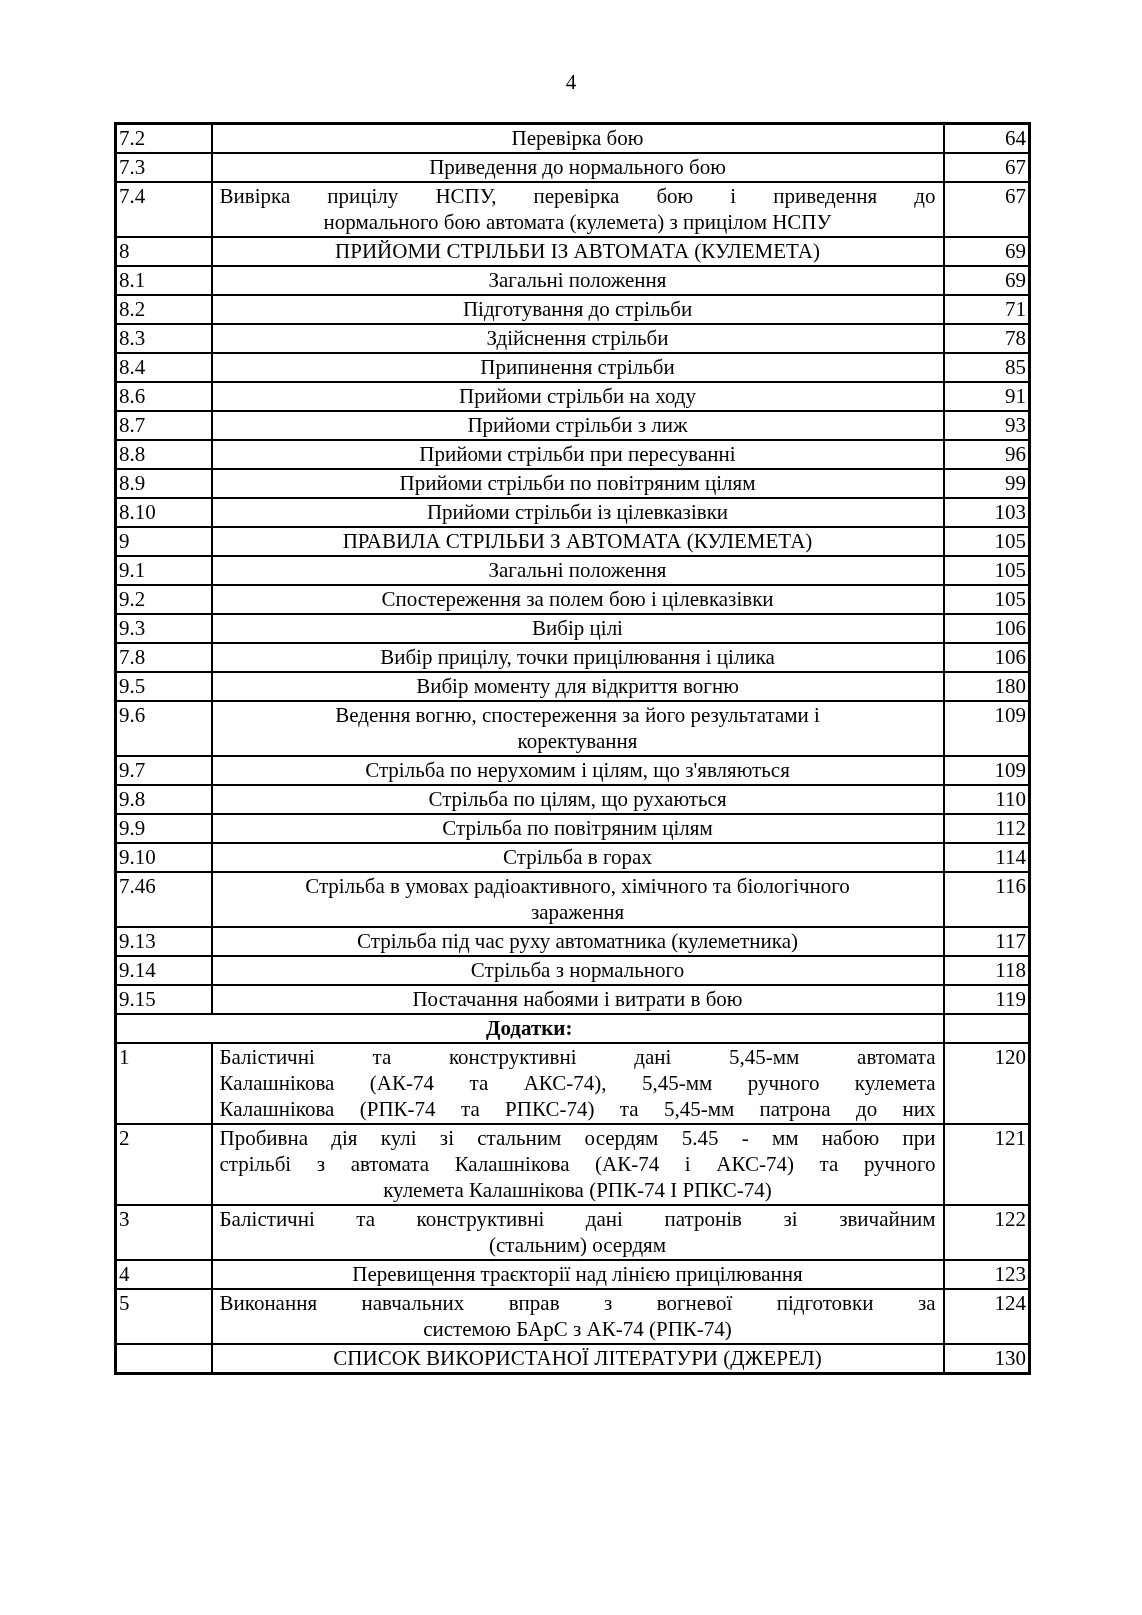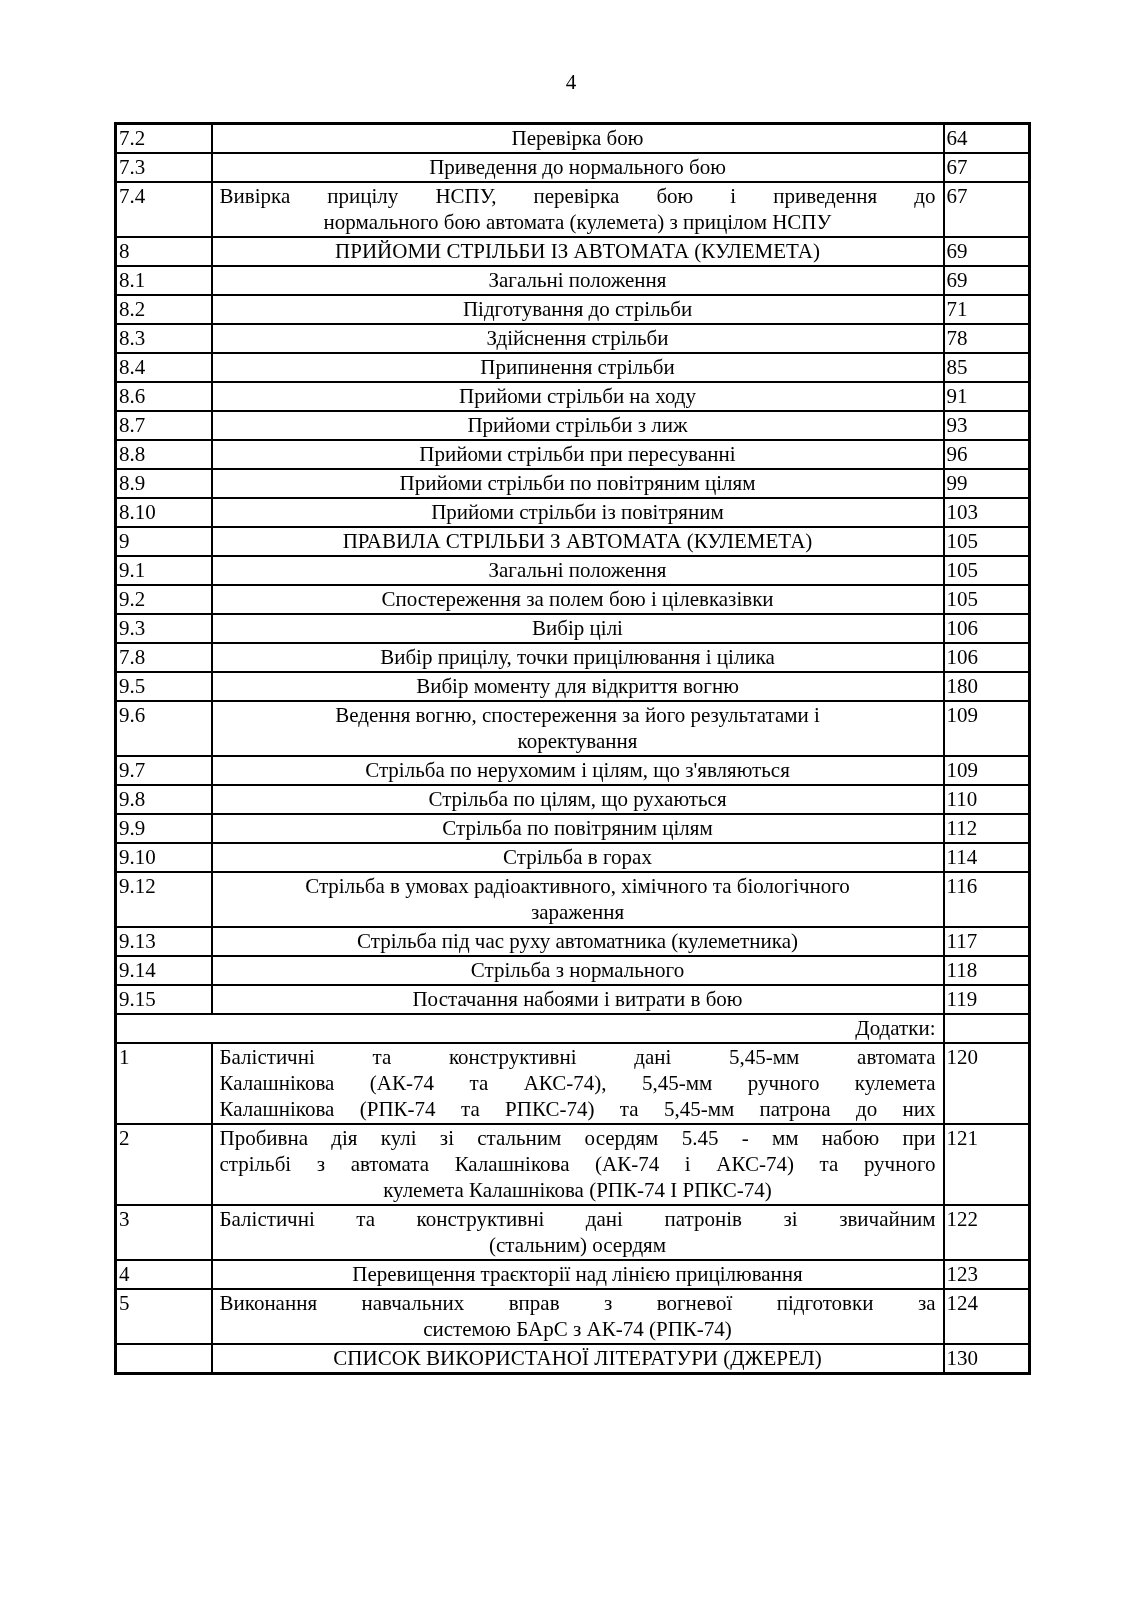--- a/index.html
+++ b/index.html
@@ -37,26 +37,27 @@
     font-size: 21px;
     line-height: 26px;
     padding: 0 7px 1px 7px;
     overflow: hidden;
   }
   td.num {
     text-align: left;
     padding: 0 2px 1px 2px;
   }
   td.pg {
-    text-align: left;
+    text-align: right;
     padding: 0 2px 1px 2px;
   }
   td.span-title {
-    text-align: right;
+    text-align: center;
     padding-left: 6px;
+    font-weight: bold;
   }
   .line { text-align: center; }
   .jline {
     text-align: justify;
     text-align-last: justify;
   }
 </style>
 </head>
 <body>
 
@@ -150,21 +151,21 @@
       <tr>
     <td class="num">8.9</td>
     <td class="title">
           <div class="line">Прийоми стрільби по повітряним цілям</div>
         </td>
     <td class="pg">99</td>
   </tr>
       <tr>
     <td class="num">8.10</td>
     <td class="title">
-          <div class="line">Прийоми стрільби із повітряним</div>
+          <div class="line">Прийоми стрільби із цілевказівки</div>
         </td>
     <td class="pg">103</td>
   </tr>
       <tr>
     <td class="num">9</td>
     <td class="title">
           <div class="line">ПРАВИЛА СТРІЛЬБИ З АВТОМАТА (КУЛЕМЕТА)</div>
         </td>
     <td class="pg">105</td>
   </tr>
@@ -233,21 +234,21 @@
     <td class="pg">112</td>
   </tr>
       <tr>
     <td class="num">9.10</td>
     <td class="title">
           <div class="line">Стрільба в горах</div>
         </td>
     <td class="pg">114</td>
   </tr>
       <tr>
-    <td class="num">9.12</td>
+    <td class="num">7.46</td>
     <td class="title">
           <div class="line">Стрільба в умовах радіоактивного, хімічного та біологічного</div>
           <div class="line">зараження</div>
         </td>
     <td class="pg">116</td>
   </tr>
       <tr>
     <td class="num">9.13</td>
     <td class="title">
           <div class="line">Стрільба під час руху автоматника (кулеметника)</div>

